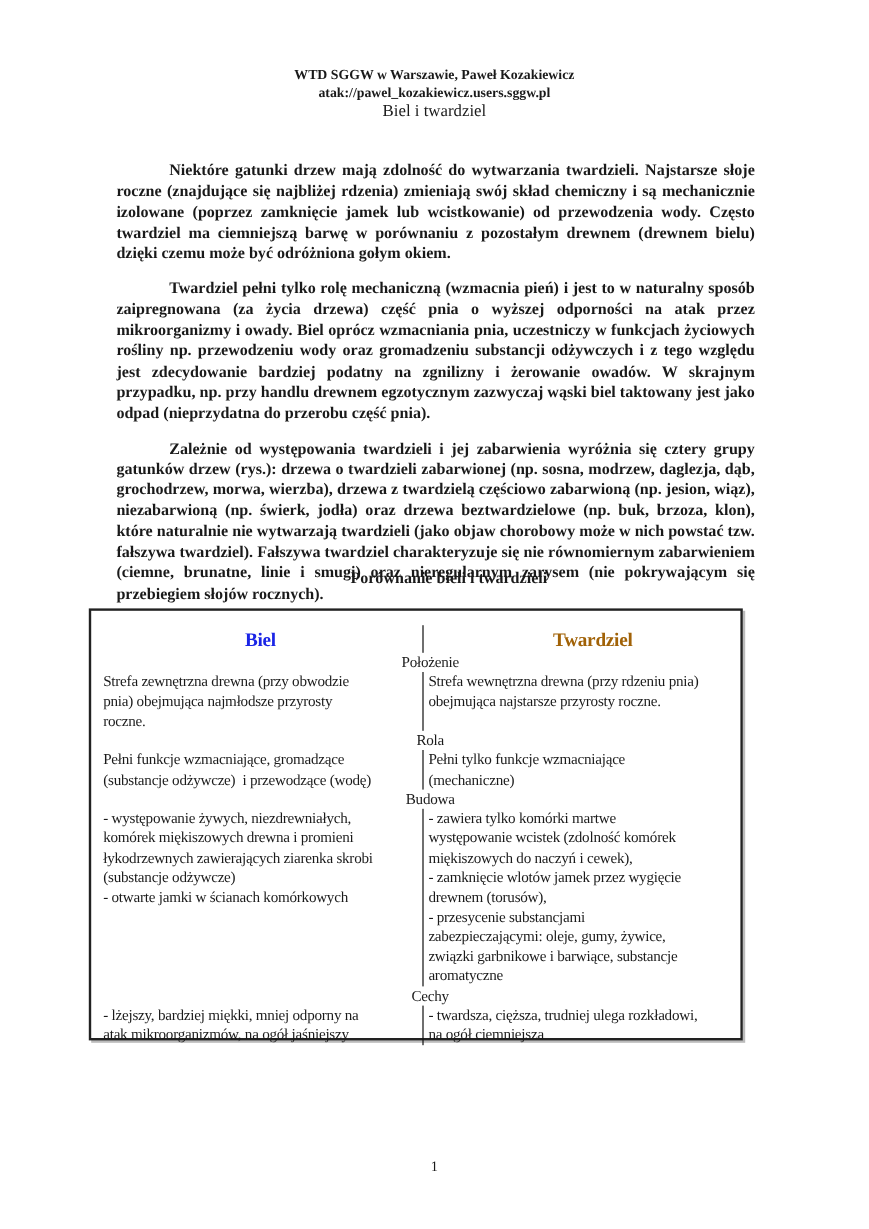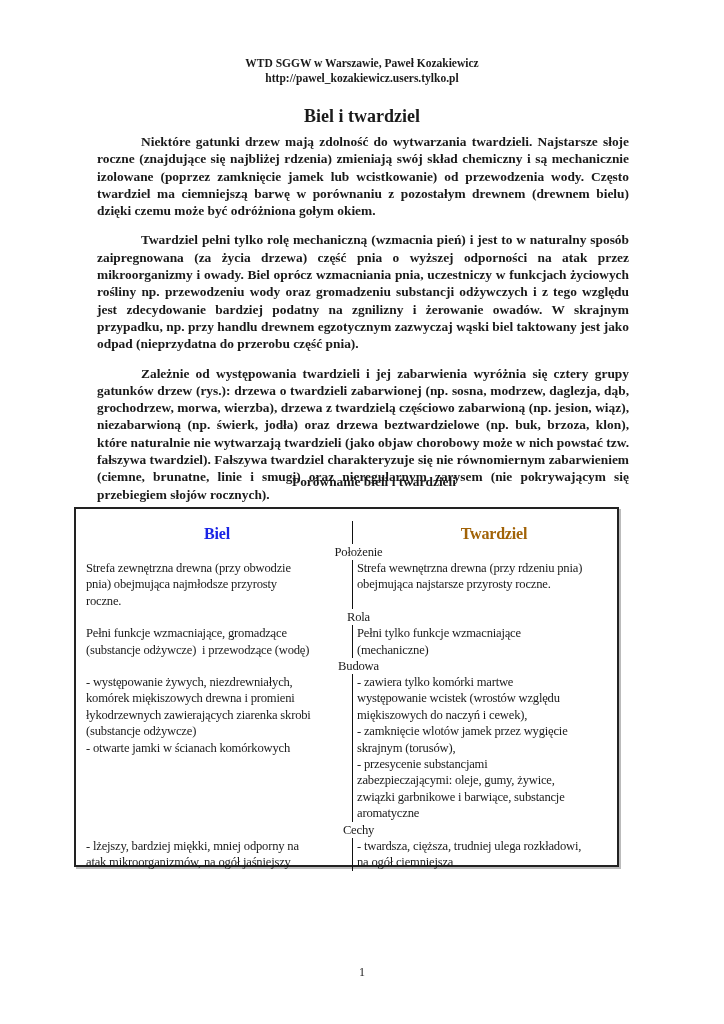--- a/index.html
+++ b/index.html
@@ -6,21 +6,21 @@
   body {
     width: 724px; height: 1024px; position: relative; overflow: hidden;
     font-family: "Liberation Serif", "DejaVu Serif", serif; color: #1a1a1a;
   }
   .header {
     position: absolute; top: 56px; left: 0; width: 724px; text-align: center;
     font-weight: bold; font-size: 11.5px; line-height: 15px;
   }
   .title {
     position: absolute; top: 86px; left: 0; width: 724px; text-align: center;
-    font-weight: bold; font-size: 18px; margin-top: 20px;
+    font-weight: normal; font-size: 14px;
   }
   .body-text {
     position: absolute; top: 121px; left: 85px; width: 556px;
     font-size: 13.4px; line-height: 17.3px; text-align: justify;
   }
   .body-text p { margin: 12px; text-indent: 44px; font-weight: bold; }
   .table-title {
     position: absolute; top: 474px; left: 0; width: 724px; text-align: center;
     font-weight: bold; font-size: 13.4px; margin-left: 12px;
   }
@@ -45,21 +45,21 @@
   .footer {
     position: absolute; top: 965px; left: 0; width: 724px; text-align: center;
     font-size: 12px;
   }
 </style>
 </head>
 <body>
 
 <div class="header">
   <div>WTD SGGW w Warszawie, Paweł Kozakiewicz</div>
-  <div>http://pawel_kozakiewicz.users.tylko.pl</div>
+  <div>atak://pawel_kozakiewicz.users.sggw.pl</div>
 </div>
 
 <div class="title">Biel i twardziel</div>
 
 <div class="body-text">
   <p>Niektóre gatunki drzew mają zdolność do wytwarzania twardzieli. Najstarsze słoje roczne (znajdujące się najbliżej rdzenia) zmieniają swój skład chemiczny i są mechanicznie izolowane (poprzez zamknięcie jamek lub wcistkowanie) od przewodzenia wody. Często twardziel ma ciemniejszą barwę w porównaniu z pozostałym drewnem (drewnem bielu) dzięki czemu może być odróżniona gołym okiem.</p>
   <p>Twardziel pełni tylko rolę mechaniczną (wzmacnia pień) i jest to w naturalny sposób zaipregnowana (za życia drzewa) część pnia o wyższej odporności na atak przez mikroorganizmy i owady. Biel oprócz wzmacniania pnia, uczestniczy w funkcjach życiowych rośliny np. przewodzeniu wody oraz gromadzeniu substancji odżywczych i z tego względu jest zdecydowanie bardziej podatny na zgnilizny i żerowanie owadów. W skrajnym przypadku, np. przy handlu drewnem egzotycznym zazwyczaj wąski biel taktowany jest jako odpad (nieprzydatna do przerobu część pnia).</p>
   <p>Zależnie od występowania twardzieli i jej zabarwienia wyróżnia się cztery grupy gatunków drzew (rys.): drzewa o twardzieli zabarwionej (np. sosna, modrzew, daglezja, dąb, grochodrzew, morwa, wierzba), drzewa z twardzielą częściowo zabarwioną (np. jesion, wiąz), niezabarwioną (np. świerk, jodła) oraz drzewa beztwardzielowe (np. buk, brzoza, klon), które naturalnie nie wytwarzają twardzieli (jako objaw chorobowy może w nich powstać tzw. fałszywa twardziel). Fałszywa twardziel charakteryzuje się nie równomiernym zabarwieniem (ciemne, brunatne, linie i smugi) oraz nieregularnym zarysem (nie pokrywającym się przebiegiem słojów rocznych).</p>
 </div>
 
@@ -98,24 +98,24 @@
       <div class="row">
         <div class="col-l">
           <div style="white-space: pre;">- występowanie żywych, niezdrewniałych,</div>
           <div style="white-space: pre;">komórek miękiszowych drewna i promieni</div>
           <div style="white-space: pre;">łykodrzewnych zawierających ziarenka skrobi</div>
           <div style="white-space: pre;">(substancje odżywcze)</div>
           <div style="white-space: pre;">- otwarte jamki w ścianach komórkowych</div>
         </div>
         <div class="col-r">
           <div style="white-space: pre;">- zawiera tylko komórki martwe</div>
-          <div style="white-space: pre;">występowanie wcistek (wrostów względu</div>
+          <div style="white-space: pre;">występowanie wcistek (zdolność komórek</div>
           <div style="white-space: pre;">miękiszowych do naczyń i cewek),</div>
           <div style="white-space: pre;">- zamknięcie wlotów jamek przez wygięcie</div>
-          <div style="white-space: pre;">skrajnym (torusów),</div>
+          <div style="white-space: pre;">drewnem (torusów),</div>
           <div style="white-space: pre;">- przesycenie substancjami</div>
           <div style="white-space: pre;">zabezpieczającymi: oleje, gumy, żywice,</div>
           <div style="white-space: pre;">związki garbnikowe i barwiące, substancje</div>
           <div style="white-space: pre;">aromatyczne</div>
         </div>
       </div>
       <div class="sect">Cechy</div>
       <div class="row">
         <div class="col-l">
           <div style="white-space: pre;">- lżejszy, bardziej miękki, mniej odporny na</div>

